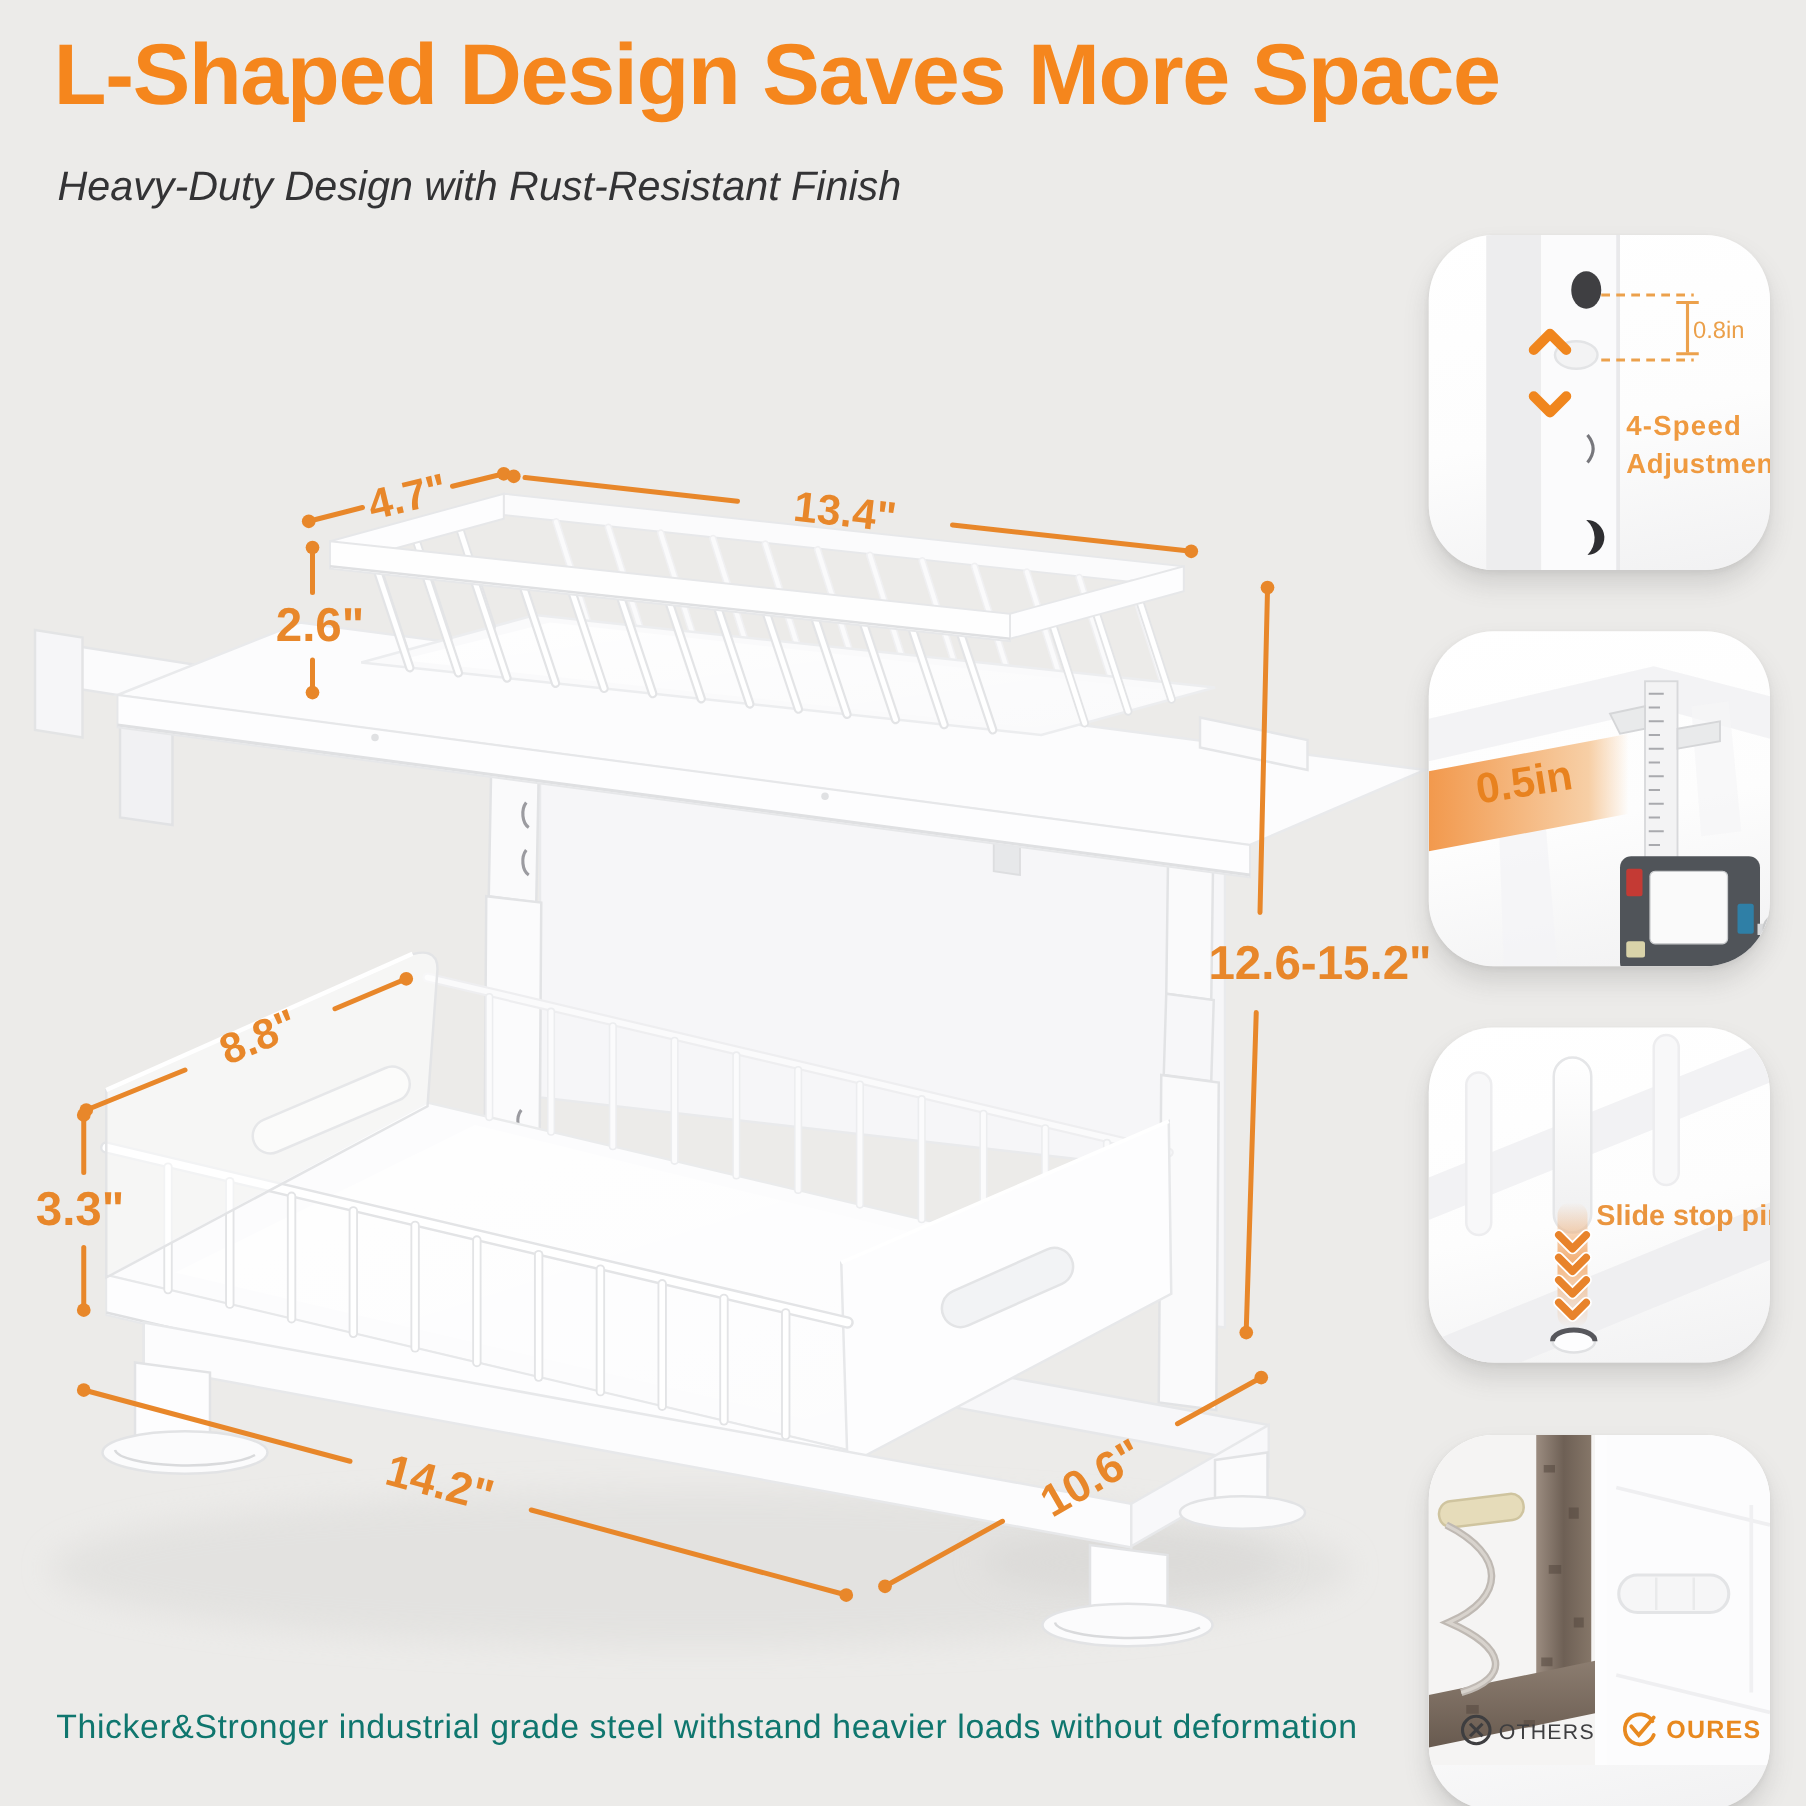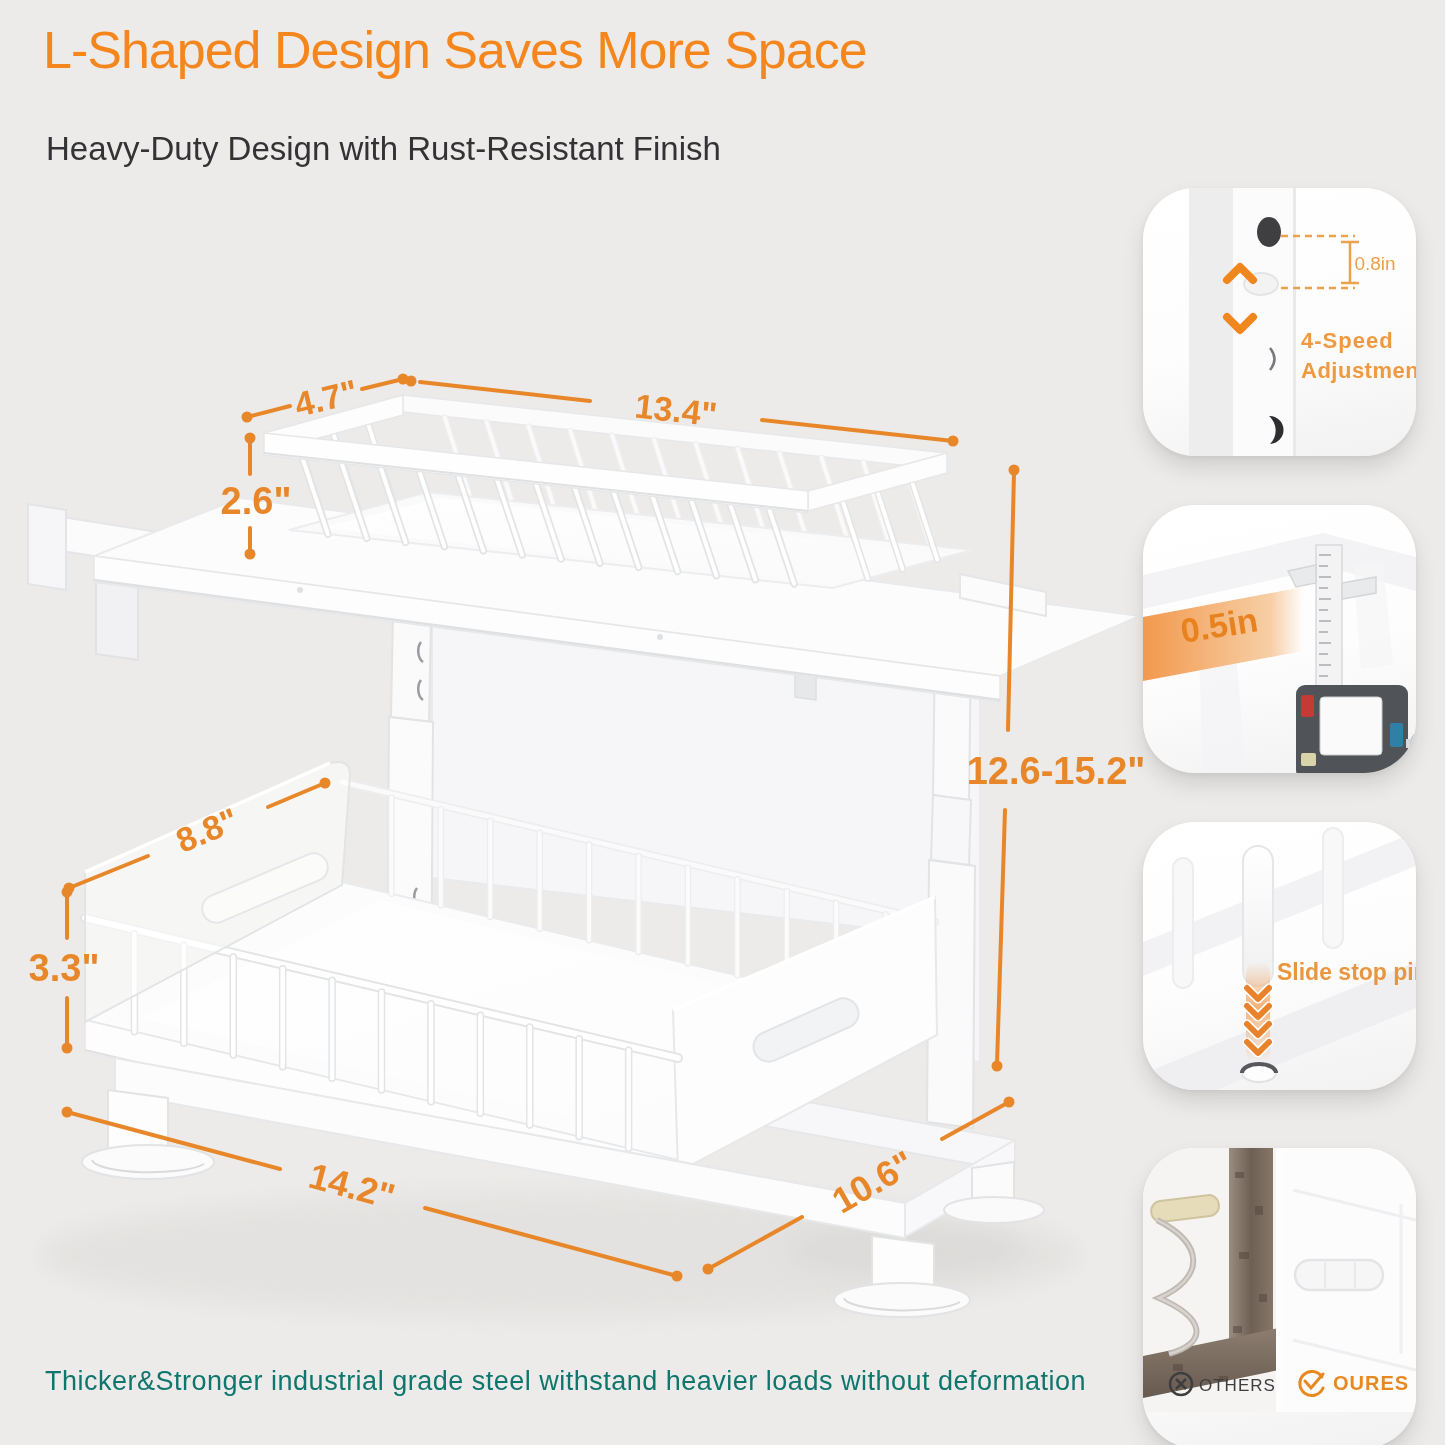--- a/index.html
+++ b/index.html
@@ -1,22 +1,22 @@
 <!DOCTYPE html>
 <html><head>
 <meta charset="utf-8">
 <style>
   html,body{margin:0;padding:0;}
   body{width:1445px;height:1445px;overflow:hidden;background:#ECEBE9;
        font-family:"Liberation Sans","DejaVu Sans",sans-serif;}
   #stage{position:relative;width:1445px;height:1445px;background:#ECEBE9;}
 
   .page-title{position:absolute;left:43px;top:20px;width:1370px;
-     font-size:52px;font-weight:normal;letter-spacing:-1px;color:#F5861D;white-space:nowrap;}
-  .page-subtitle{position:absolute;left:46px;top:130px;font-size:33px;color:#333335;}
+     font-size:69px;font-weight:bold;letter-spacing:-1px;color:#F5861D;white-space:nowrap;}
+  .page-subtitle{position:absolute;left:46px;top:130px;font-size:33px;color:#333335;font-style:italic;}
   .page-footnote{position:absolute;left:45px;top:1366px;font-size:27px;color:#0f766e;letter-spacing:.5px;}
 
   #diagram-svg{position:absolute;left:0;top:0;}
 
   .callout-card{position:absolute;left:1143px;width:273px;border-radius:52px;
      background:linear-gradient(168deg,#FFFFFF 0%,#FDFDFD 55%,#F1F1F2 100%);
      box-shadow:0 12px 20px rgba(90,90,90,.18), 0 2px 4px rgba(120,120,120,.10);
      overflow:hidden;}
   .callout-card svg{display:block;}
   #card-adjust{top:188px;height:268px;}

